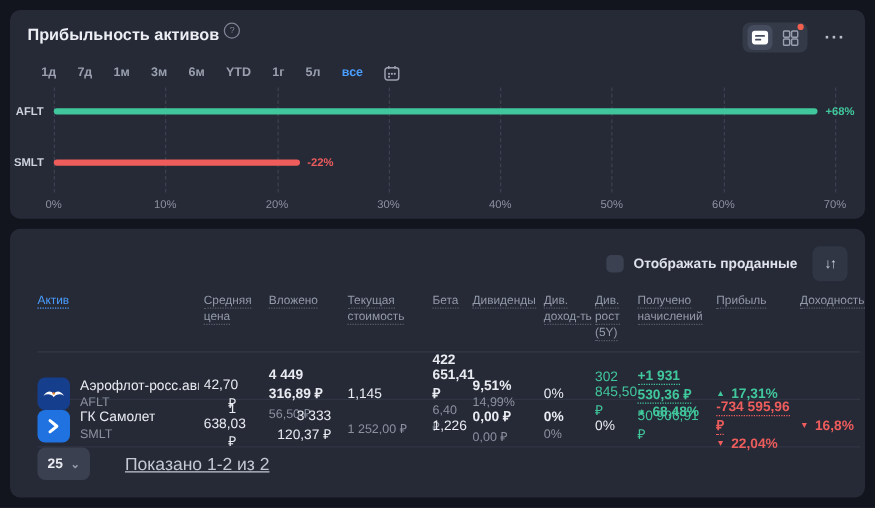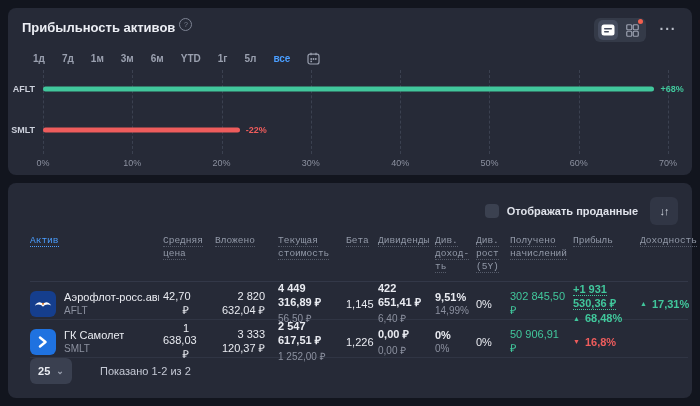--- a/index.html
+++ b/index.html
@@ -52,21 +52,21 @@
     border:none;outline:none;color:#e9ebf1;font-size:11px;font-family:"Liberation Sans",sans-serif;}
   .search-box input::placeholder{color:#7e8494;}
   .search-icon{position:absolute;right:8px;top:7px;}
   .sort-btn{width:28px;height:28px;background:#313645;border-radius:6px;color:#cfd3dd;
     font-size:11px;text-align:center;line-height:28px;letter-spacing:-1px;}
 
   
   .table{position:absolute;left:22px;top:52px;width:658px;}
   .tgrid{display:grid;grid-template-columns:133px 52px 63px 68px 32px 57px 41px 34px 63px 67px 48px;}
   .thead{align-items:start;padding-bottom:8px;border-bottom:1px solid #333848;}
-  .th{font-size:9.5px;color:#939aa9;line-height:1.35;padding-right:2px;font-family:Liberation Mono, monospace;}
+  .th{font-size:9.5px;color:#939aa9;line-height:1.35;padding-right:2px;}
   .th span{border-bottom:1px dotted #565c6b;}
   .th.sorted{color:#4a9eff;}
   .th.sorted span{border-bottom-color:#4a9eff;}
   .trow{align-items:center;height:37px;border-bottom:1px solid #303544;}
   .cell{font-size:11px;color:#e9ebf1;padding-right:6px;}
   .cell .main{font-weight:bold;}
   .cell .sub{font-size:10px;color:#8c91a0;margin-top:2px;}
   .cell.num-r{text-align:right;}
   .c-avg{padding-right:26px;}
   .c-inv{padding-right:13px;}
@@ -79,21 +79,21 @@
   .red{color:#ee5c5c;}
   .dotted-u{border-bottom:1px dotted currentColor;}
   .pct-line{display:flex;align-items:center;gap:5px;margin-top:2px;font-weight:bold;}
   .tri{font-size:7px;}
 
   
   .tfooter{position:absolute;left:22px;bottom:14px;display:flex;align-items:center;gap:28px;}
   .page-size{width:42px;height:26px;background:#3a4050;border-radius:6px;display:flex;
     align-items:center;justify-content:center;gap:6px;font-size:11px;font-weight:bold;color:#e9ebf1;}
   .page-size .chev{font-size:9px;color:#9aa0af;}
-  .shown-label{font-size:11px;color:#c4c8d4;}
+  .shown-label{font-size:14px;color:#c4c8d4;text-decoration:underline;}
 </style>
 </head>
 <body>
 
 <div class="card card-top">
   <div class="title-row">
     <span class="title">Прибыльность активов</span>
     <span class="info-badge">?</span>
   </div>
 
@@ -197,21 +197,20 @@
                 <path d="M1 11 C5 5.5,9.5 5.5,11.6 9.2 L12 9.9 L12.4 9.2 C14.5 5.5,19 5.5,23 11 C18.5 8.6,14.5 9.6,12 12.6 C9.5 9.6,5.5 8.6,1 11Z" fill="#ffffff"></path>
                 <circle cx="12" cy="8.6" r="1.3" fill="#f58220"></circle>
               </svg>
             </div>
             <div>
               <div class="asset-name">Аэрофлот-росс.авиалин(...</div>
               <div class="asset-ticker">AFLT</div>
             </div>
           </div>
           <div class="cell num-r c-avg">42,70 ₽</div>
-          <div class="cell num-r c-inv">2 820 632,04 ₽</div>
           <div class="cell ">
             <div class="main">4 449 316,89 ₽</div>
             <div class="sub">56,50 ₽</div>
           </div>
           <div class="cell">1,145</div>
           <div class="cell ">
             <div class="main">422 651,41 ₽</div>
             <div class="sub">6,40 ₽</div>
           </div>
           <div class="cell ">
@@ -239,34 +238,37 @@
               </svg>
             </div>
             <div>
               <div class="asset-name">ГК Самолет</div>
               <div class="asset-ticker">SMLT</div>
             </div>
           </div>
           <div class="cell num-r c-avg">1 638,03 ₽</div>
           <div class="cell num-r c-inv">3 333 120,37 ₽</div>
           <div class="cell ">
-            <div class="main">2 547 617,51 ₽</div>
             <div class="sub">1 252,00 ₽</div>
           </div>
           <div class="cell">1,226</div>
           <div class="cell ">
             <div class="main">0,00 ₽</div>
             <div class="sub">0,00 ₽</div>
           </div>
           <div class="cell ">
             <div class="main">0%</div>
             <div class="sub">0%</div>
           </div>
           <div class="cell">0%</div>
           <div class="cell green">50 906,91 ₽</div>
+          <div class="cell red"><span class="main dotted-u">-734 595,96 ₽</span><div class="pct-line">
+              <span class="tri">▼</span>
+              <span>22,04%</span>
+            </div></div>
           <div class="cell red">
             <div class="pct-line" style="margin-top: 0px;">
               <span class="tri">▼</span>
               <span>16,8%</span>
             </div>
           </div>
         </div>
       </div>
   </div>
 

